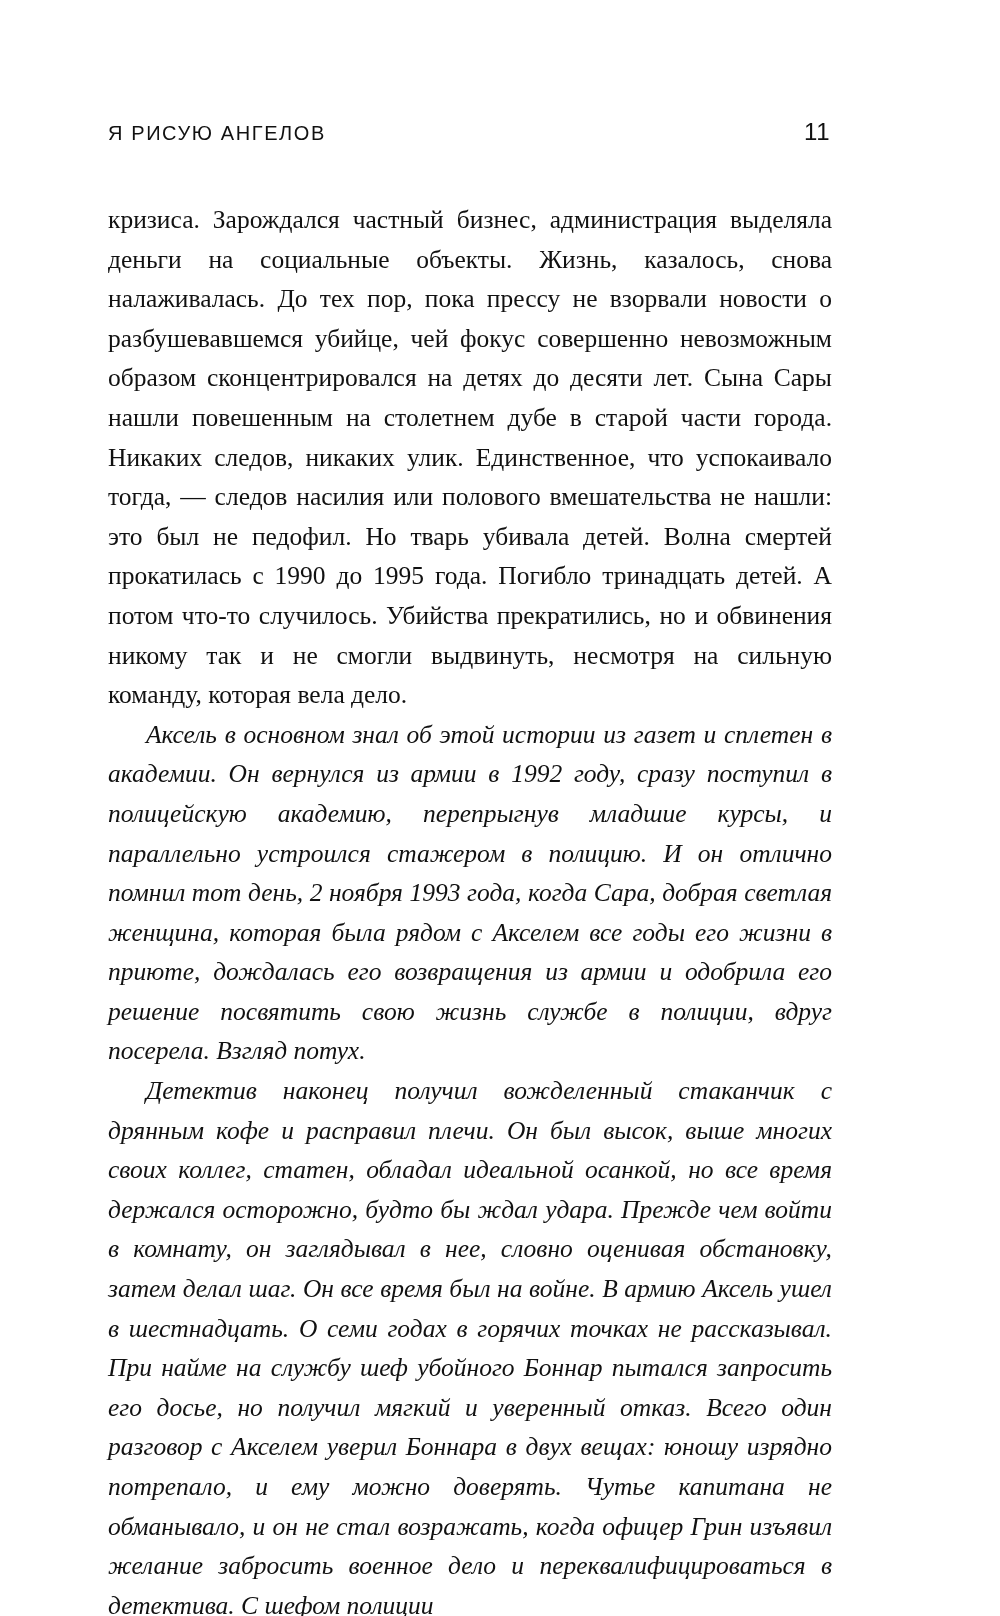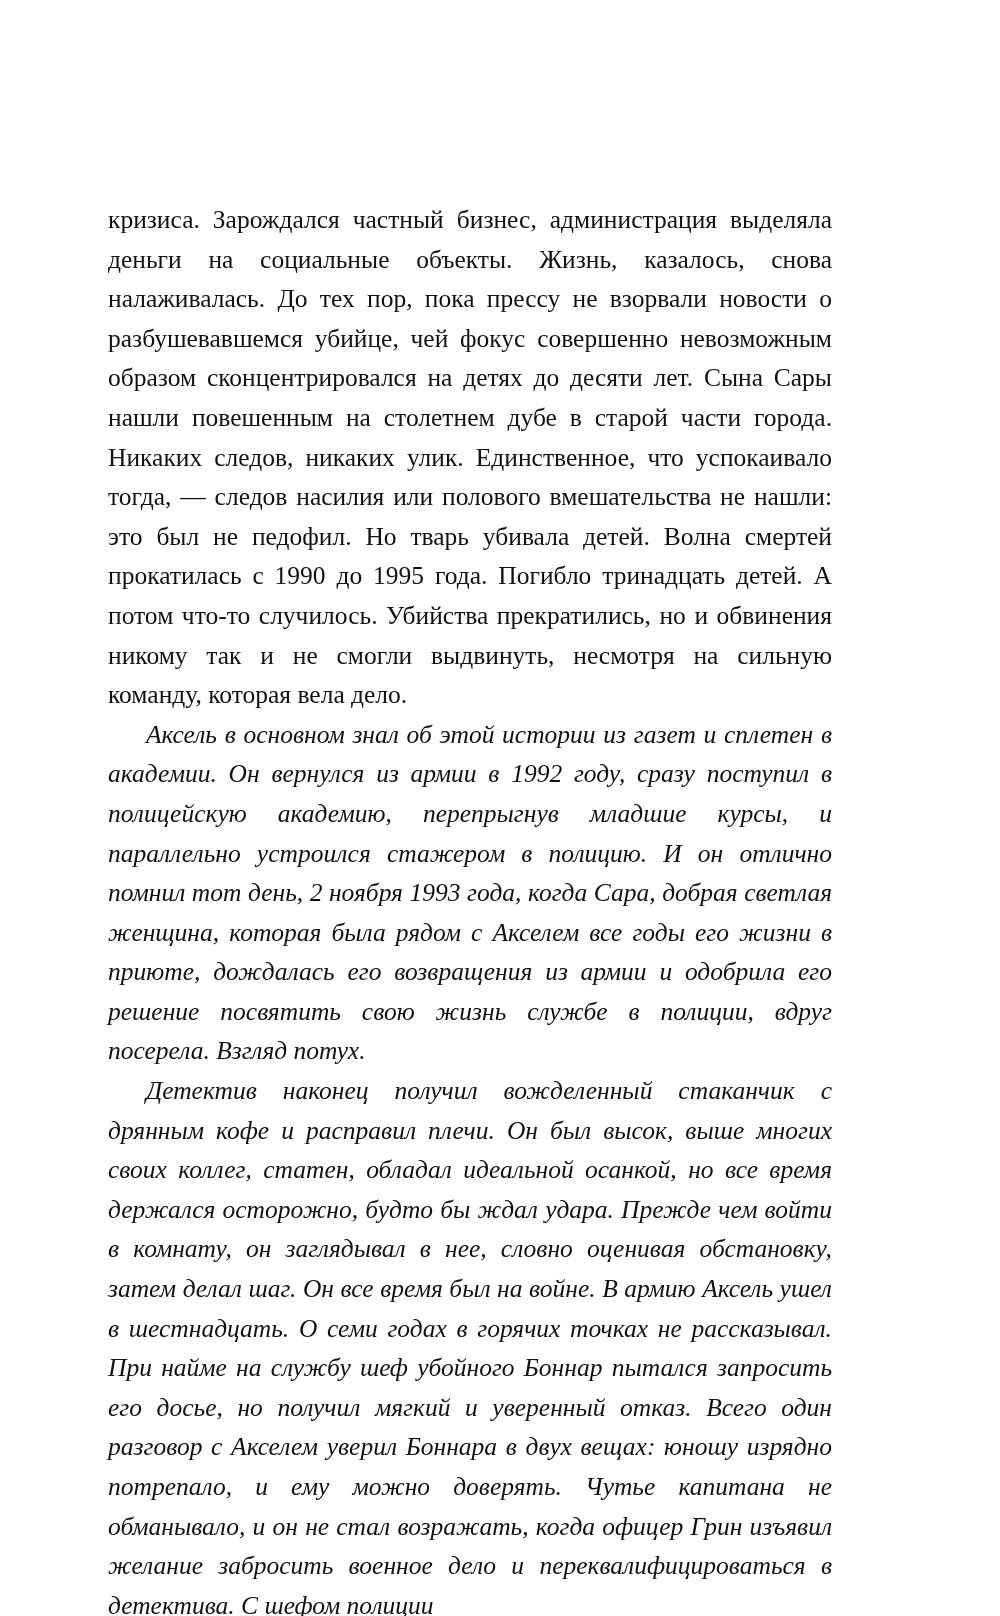--- a/index.html
+++ b/index.html
@@ -65,20 +65,24 @@
   .body-text p.indent {
     text-indent: 38px;
     font-style: italic;
   }
 </style>
 </head>
 <body>
 
 <div class="page">
 
+  <div class="header">
+    <div class="running-title">Я РИСУЮ АНГЕЛОВ</div>
+    <div class="page-number">11</div>
+  </div>
 
   <div class="body-text">
     <p>кризиса. Зарождался частный бизнес, администрация выделяла деньги на социальные объекты. Жизнь, казалось, снова налаживалась. До тех пор, пока прессу не взорвали новости о разбушевавшемся убийце, чей фокус совершенно невозможным образом сконцентрировался на детях до десяти лет. Сына Сары нашли повешенным на столетнем дубе в старой части города. Никаких следов, никаких улик. Единственное, что успокаивало тогда, — следов насилия или полового вмешательства не нашли: это был не педофил. Но тварь убивала детей. Волна смертей прокатилась с 1990 до 1995 года. Погибло тринадцать детей. А потом что-то случилось. Убийства прекратились, но и обвинения никому так и не смогли выдвинуть, несмотря на сильную команду, которая вела дело.</p>
     <p class="indent">Аксель в основном знал об этой истории из газет и сплетен в академии. Он вернулся из армии в 1992 году, сразу поступил в полицейскую академию, перепрыгнув младшие курсы, и параллельно устроился стажером в полицию. И он отлично помнил тот день, 2 ноября 1993 года, когда Сара, добрая светлая женщина, которая была рядом с Акселем все годы его жизни в приюте, дождалась его возвращения из армии и одобрила его решение посвятить свою жизнь службе в полиции, вдруг посерела. Взгляд потух.</p>
     <p class="indent">Детектив наконец получил вожделенный стаканчик с дрянным кофе и расправил плечи. Он был высок, выше многих своих коллег, статен, обладал идеальной осанкой, но все время держался осторожно, будто бы ждал удара. Прежде чем войти в комнату, он заглядывал в нее, словно оценивая обстановку, затем делал шаг. Он все время был на войне. В армию Аксель ушел в шестнадцать. О семи годах в горячих точках не рассказывал. При найме на службу шеф убойного Боннар пытался запросить его досье, но получил мягкий и уверенный отказ. Всего один разговор с Акселем уверил Боннара в двух вещах: юношу изрядно потрепало, и ему можно доверять. Чутье капитана не обманывало, и он не стал возражать, когда офицер Грин изъявил желание забросить военное дело и переквалифицироваться в детектива. С шефом полиции</p>
   </div>
 
 </div>
 
 </body></html>

